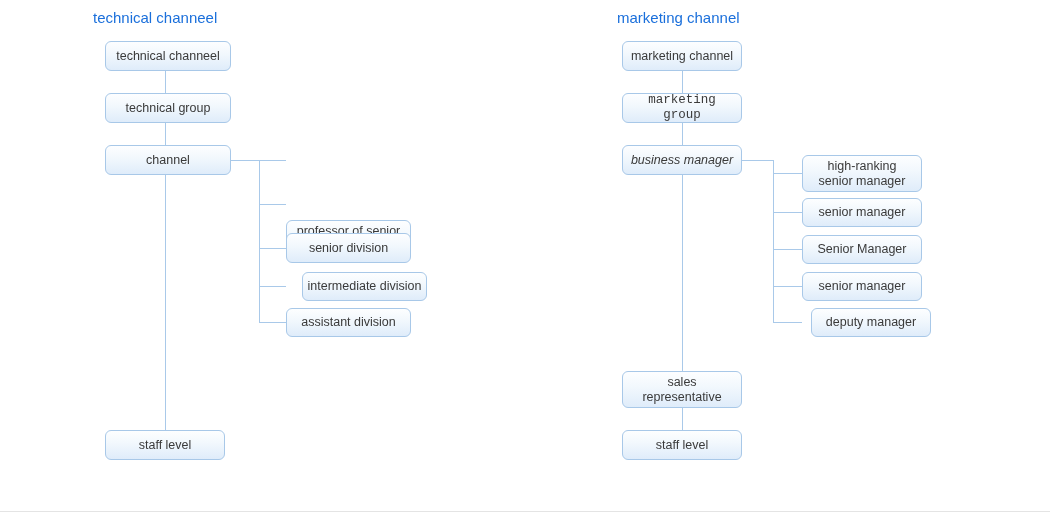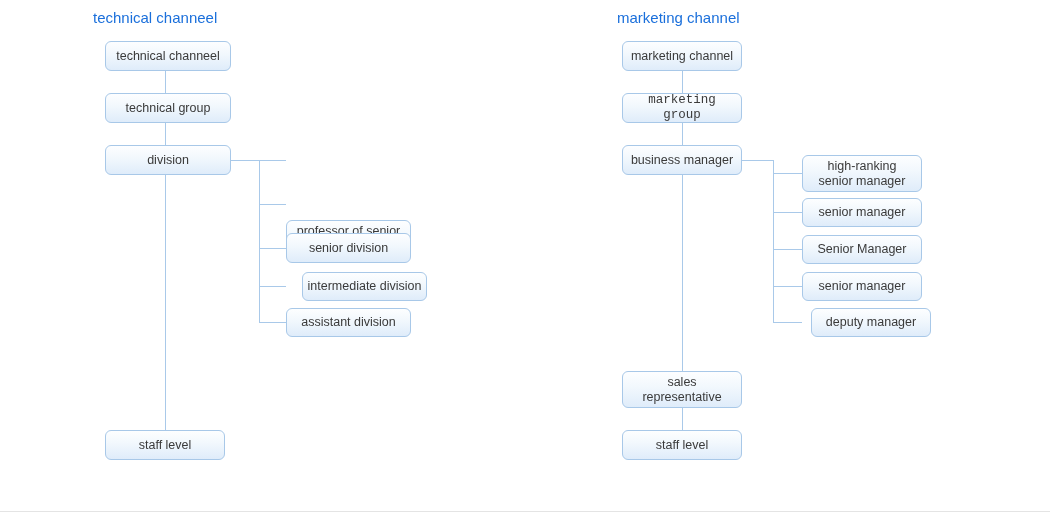--- a/index.html
+++ b/index.html
@@ -89,21 +89,21 @@
   <div class="line-h" style="left:231px; top:160px; width:28px;"></div>
   <div class="line-v" style="left:259px; top:160px; height:162px;"></div>
   <div class="line-h" style="left:259px; top:160px; width:27px;"></div>
   <div class="line-h" style="left:259px; top:204px; width:27px;"></div>
   <div class="line-h" style="left:259px; top:248px; width:27px;"></div>
   <div class="line-h" style="left:259px; top:286px; width:27px;"></div>
   <div class="line-h" style="left:259px; top:322px; width:27px;"></div>
 
   <div class="node" style="left:105px; top:41px;  width:126px; height:30px;">technical channeel</div>
   <div class="node" style="left:105px; top:93px;  width:126px; height:30px;">technical group</div>
-  <div class="node" style="left:105px; top:145px; width:126px; height:30px;">division</div>
+  <div class="node" style="left:105px; top:145px; width:126px; height:30px;">channel</div>
   <div class="node" style="left:105px; top:430px; width:120px; height:30px;">staff level</div>
 
   <div class="node" style="left:286px; top:188px; width:125px; height:37px;margin-top:32px;">professor of senior
 division/researcher</div>
   <div class="node" style="left:286px; top:233px; width:125px; height:30px;">senior division</div>
   <div class="node" style="left:286px; top:272px; width:125px; height:29px;margin-left:16px;">intermediate division</div>
   <div class="node" style="left:286px; top:308px; width:125px; height:29px;">assistant division</div>
 
   <div class="col-title" id="title-marketing">marketing channel</div>
 
@@ -115,21 +115,21 @@
   <div class="line-h" style="left:740px; top:160px; width:33px;"></div>
   <div class="line-v" style="left:773px; top:160px; height:162px;"></div>
   <div class="line-h" style="left:773px; top:173px; width:29px;"></div>
   <div class="line-h" style="left:773px; top:212px; width:29px;"></div>
   <div class="line-h" style="left:773px; top:249px; width:29px;"></div>
   <div class="line-h" style="left:773px; top:286px; width:29px;"></div>
   <div class="line-h" style="left:773px; top:322px; width:29px;"></div>
 
   <div class="node" style="left:622px; top:41px;  width:120px; height:30px;">marketing channel</div>
   <div class="node" style="left:622px; top:93px;  width:120px; height:30px;font-family:Liberation Mono, monospace;">marketing group</div>
-  <div class="node" style="left:622px; top:145px; width:120px; height:30px;">business manager</div>
+  <div class="node" style="left:622px; top:145px; width:120px; height:30px;font-style:italic;">business manager</div>
   <div class="node" style="left:622px; top:371px; width:120px; height:37px;">sales
 representative</div>
   <div class="node" style="left:622px; top:430px; width:120px; height:30px;">staff level</div>
 
   <div class="node" style="left:802px; top:155px; width:120px; height:37px;">high-ranking
 senior manager</div>
   <div class="node" style="left:802px; top:198px; width:120px; height:29px;">senior manager</div>
   <div class="node" style="left:802px; top:235px; width:120px; height:29px;">Senior Manager</div>
   <div class="node" style="left:802px; top:272px; width:120px; height:29px;">senior manager</div>
   <div class="node" style="left:802px; top:308px; width:120px; height:29px;margin-left:9px;">deputy manager</div>

